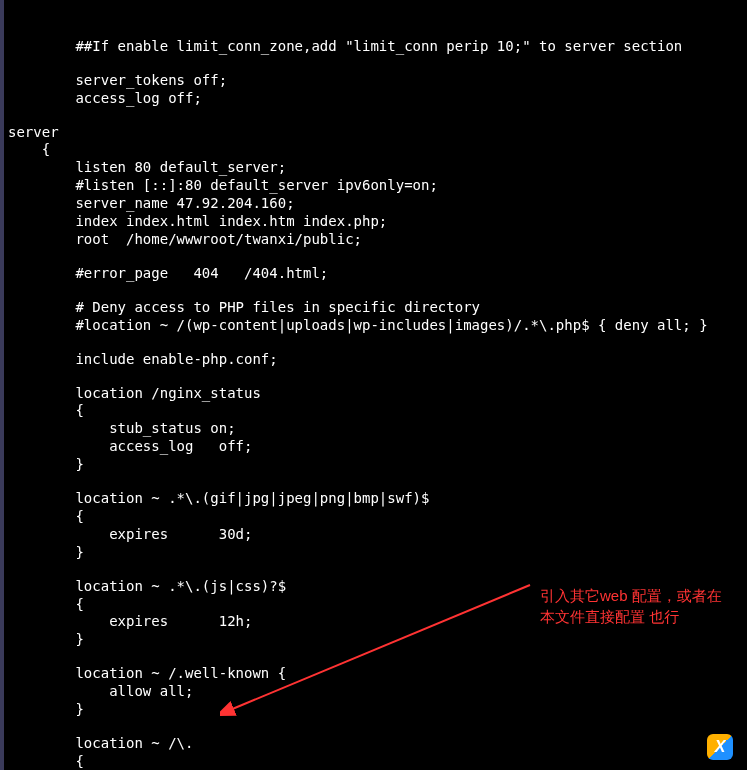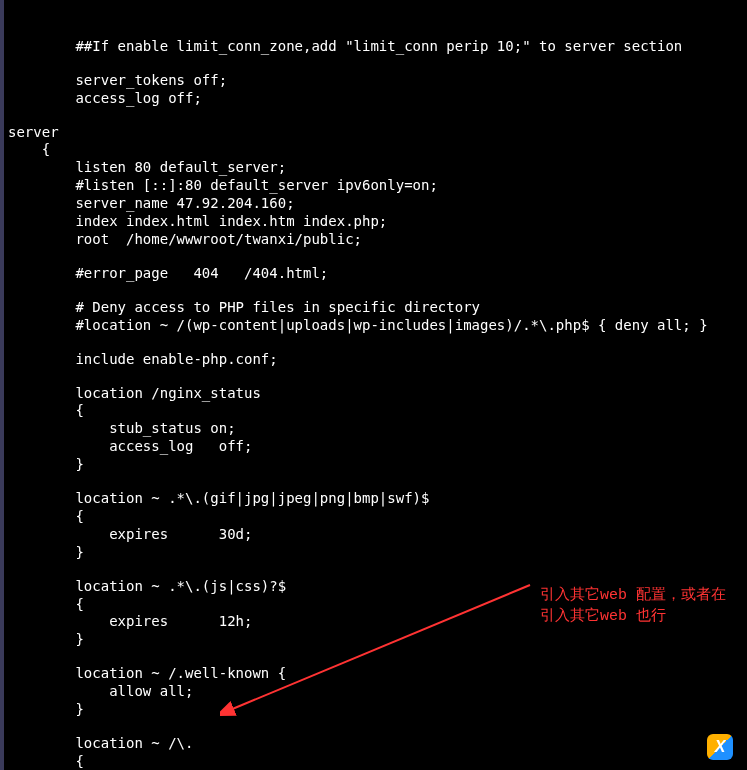--- a/index.html
+++ b/index.html
@@ -29,21 +29,21 @@
     }
     .arrow-svg {
       position: absolute;
       left: 220px;
       top: 580px;
       pointer-events: none;
     }
     .annotation {
       position: absolute;
       color: #ff3333;
-      font-family: Liberation Mono, monospace;
+      font-family: Liberation Sans, sans-serif;
       font-size: 15px;
       line-height: 1.4;
       left: 540px;
       top: 585px;
       white-space: normal;
       width: 200px;
     }
     .watermark {
       position: absolute;
       right: 8px;
@@ -104,20 +104,20 @@
   <defs>
     <marker id="arrowhead" markerWidth="10" markerHeight="8" refX="2" refY="4" orient="auto">
       <polygon points="0 0, 10 4, 0 8" fill="#ff3333"></polygon>
     </marker>
   </defs>
   <line x1="310" y1="5" x2="10" y2="130" stroke="#ff3333" stroke-width="2" marker-end="url(#arrowhead)"></line>
 </svg>
 
 <div class="annotation">
   <span>引入其它web 配置，或者在</span><br>
-  <span>引入其它web 也行</span>
+  <span>本文件直接配置 也行</span>
 </div>
 
 <div class="watermark">
   <div class="wm-icon">
     <span>X</span>
   </div>
 </div>
 
 </body></html>

